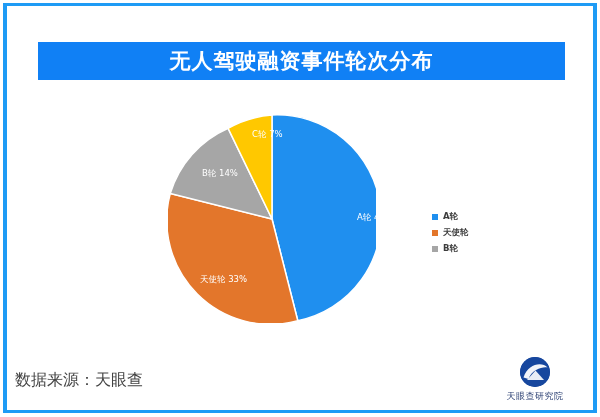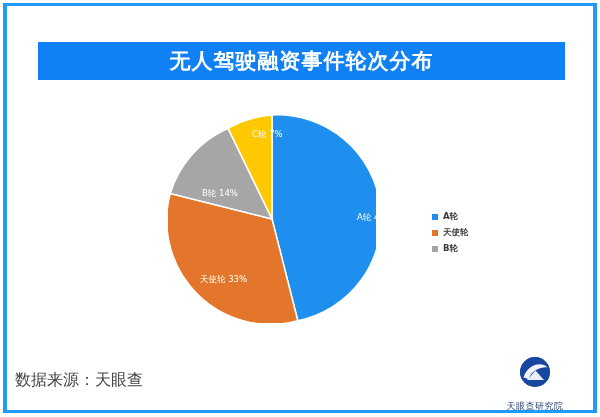--- a/index.html
+++ b/index.html
@@ -87,21 +87,21 @@
     font-size: 8.5px;
     white-space: nowrap;
     line-height: 1;
     margin-left: 17px;
   }
   .slice-label.inside { color: #ffffff; }
 
   
   .label-a    { left: 190px; top: 108px; }
   .label-angel{ left: 33px;  top: 170px; }
-  .label-b    { left: 35px;  top: 84px;  }
+  .label-b    { left: 35px;  top: 64px;  }
   .label-c    { left: 85px;  top: 25px;  }
 
   
   .legend {
     position: absolute;
     left: 432px;
     top: 209px;
     width: 70px;
   }
   .legend-item {
@@ -147,21 +147,21 @@
   .brand-mark {
     width: 30px;
     height: 30px;
     border-radius: 50%;
     background: #17479E;
     position: relative;
     overflow: hidden;
   }
   .brand-mark svg { display: block; }
   .brand-text {
-    margin-top: 13px;
+    margin-top: 3px;
     font-size: 9px;
     color: #2a3f72;
     letter-spacing: 0.5px;
     white-space: nowrap;
   }
 </style>
 </head>
 <body>
 
 <div id="page">

